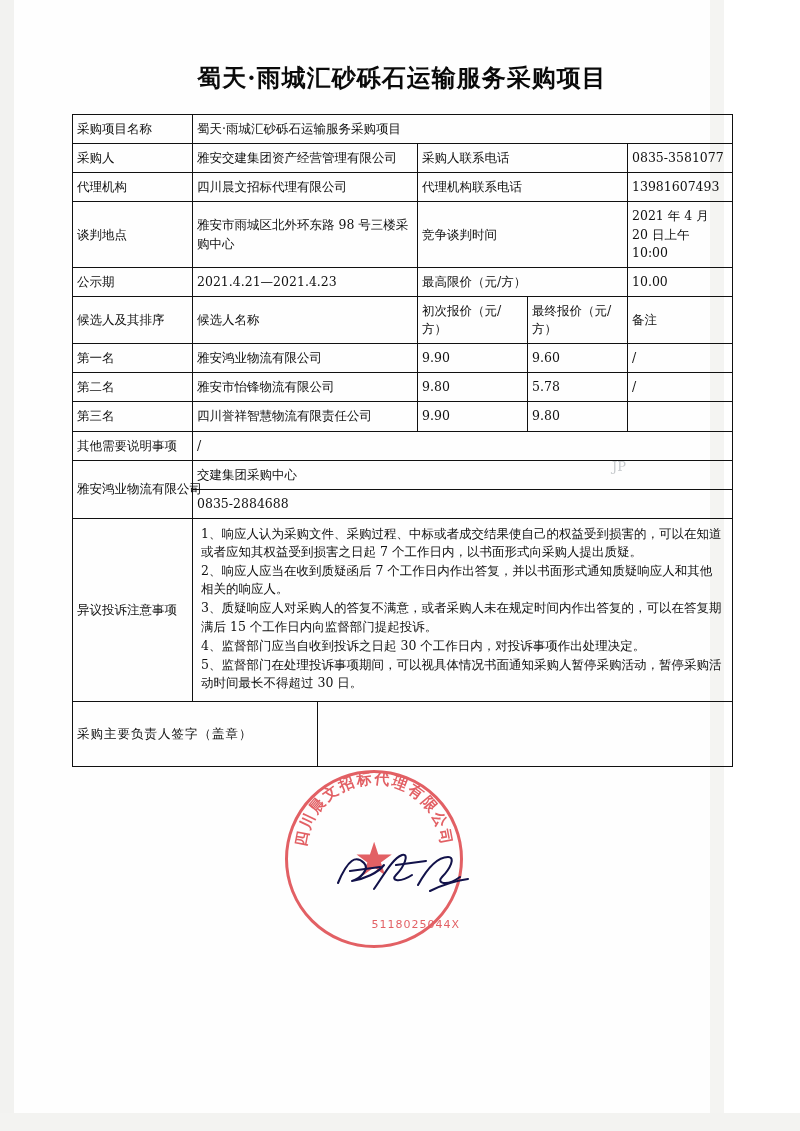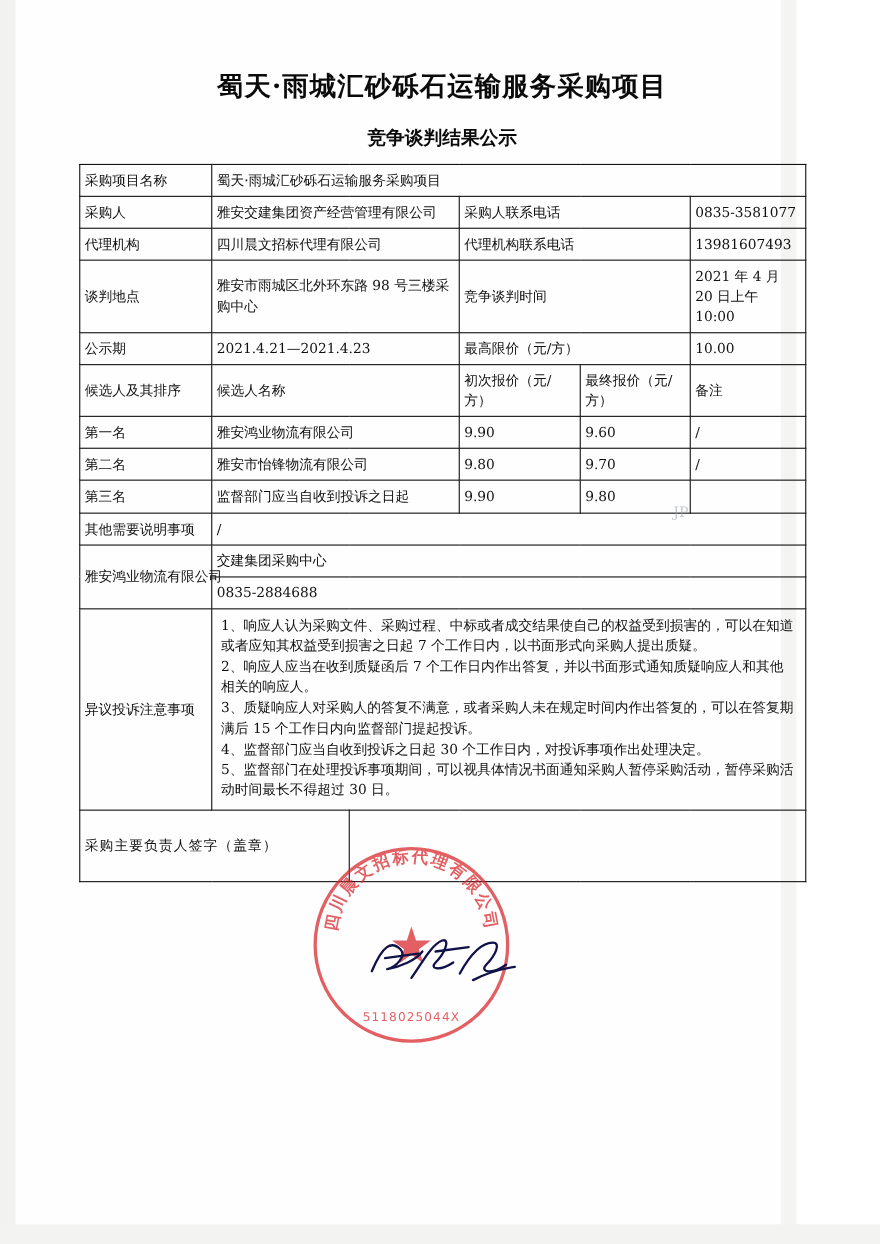--- a/index.html
+++ b/index.html
@@ -112,21 +112,21 @@
     font-size: 15px;
     font-family: "DejaVu Serif", "Liberation Serif", serif;
     font-weight: bold;
     letter-spacing: 2px;
   }
   .stamp .code {
     position: absolute;
     left: 0;
     bottom: 14px;
     width: 100%;
-    text-align: center;
+    text-align: right;
     color: #d8242a;
     font-size: 11px;
     font-family: "DejaVu Sans", sans-serif;
     letter-spacing: 1px;
   }
   
   .signature {
     position: absolute;
     left: 330px;
     top: 845px;
@@ -158,21 +158,20 @@
 <body>
 
 <div class="page">
   <div class="page-edge-l"></div>
   <div class="page-edge-r"></div>
   <div class="page-edge-b"></div>
 
   <div class="doc">
 
     <h1 class="title">蜀天·雨城汇砂砾石运输服务采购项目</h1>
-    <h2 class="subtitle">竞争谈判结果公示</h2>
 
     <table class="main">
       <colgroup>
         <col style="width:120px">
         <col style="width:125px">
         <col style="width:100px">
         <col style="width:110px">
         <col style="width:100px">
         <col style="width:105px">
       </colgroup>
@@ -216,26 +215,26 @@
           <td>第一名</td>
           <td colspan="2">雅安鸿业物流有限公司</td>
           <td>9.90</td>
           <td>9.60</td>
           <td>/</td>
         </tr>
         <tr>
           <td>第二名</td>
           <td colspan="2">雅安市怡锋物流有限公司</td>
           <td>9.80</td>
-          <td>9.70</td>
+          <td>5.78</td>
           <td>/</td>
         </tr>
         <tr>
           <td>第三名</td>
-          <td colspan="2">监督部门应当自收到投诉之日起</td>
+          <td colspan="2">四川誉祥智慧物流有限责任公司</td>
           <td>9.90</td>
           <td>9.80</td>
           <td></td>
         </tr>
         <tr>
           <td class="lbl">其他需要说明事项</td>
           <td colspan="5">/</td>
         </tr>
         <tr>
           <td class="lbl" rowspan="2">雅安鸿业物流有限公司</td>

